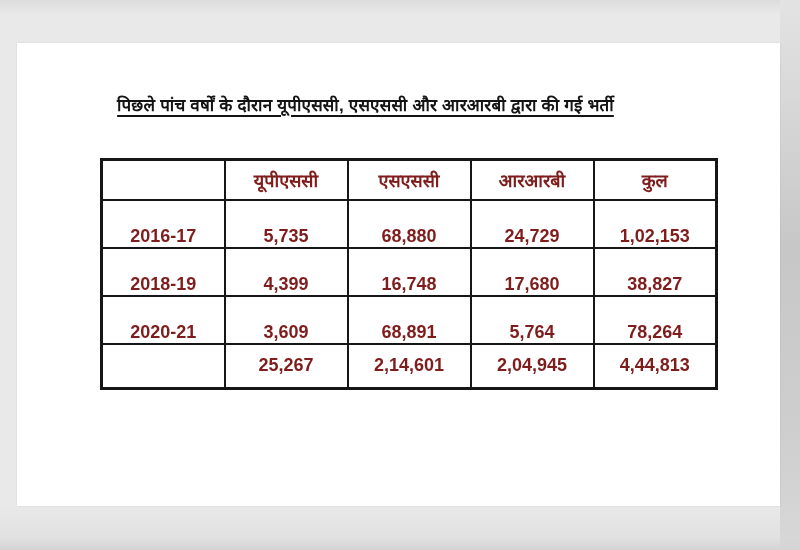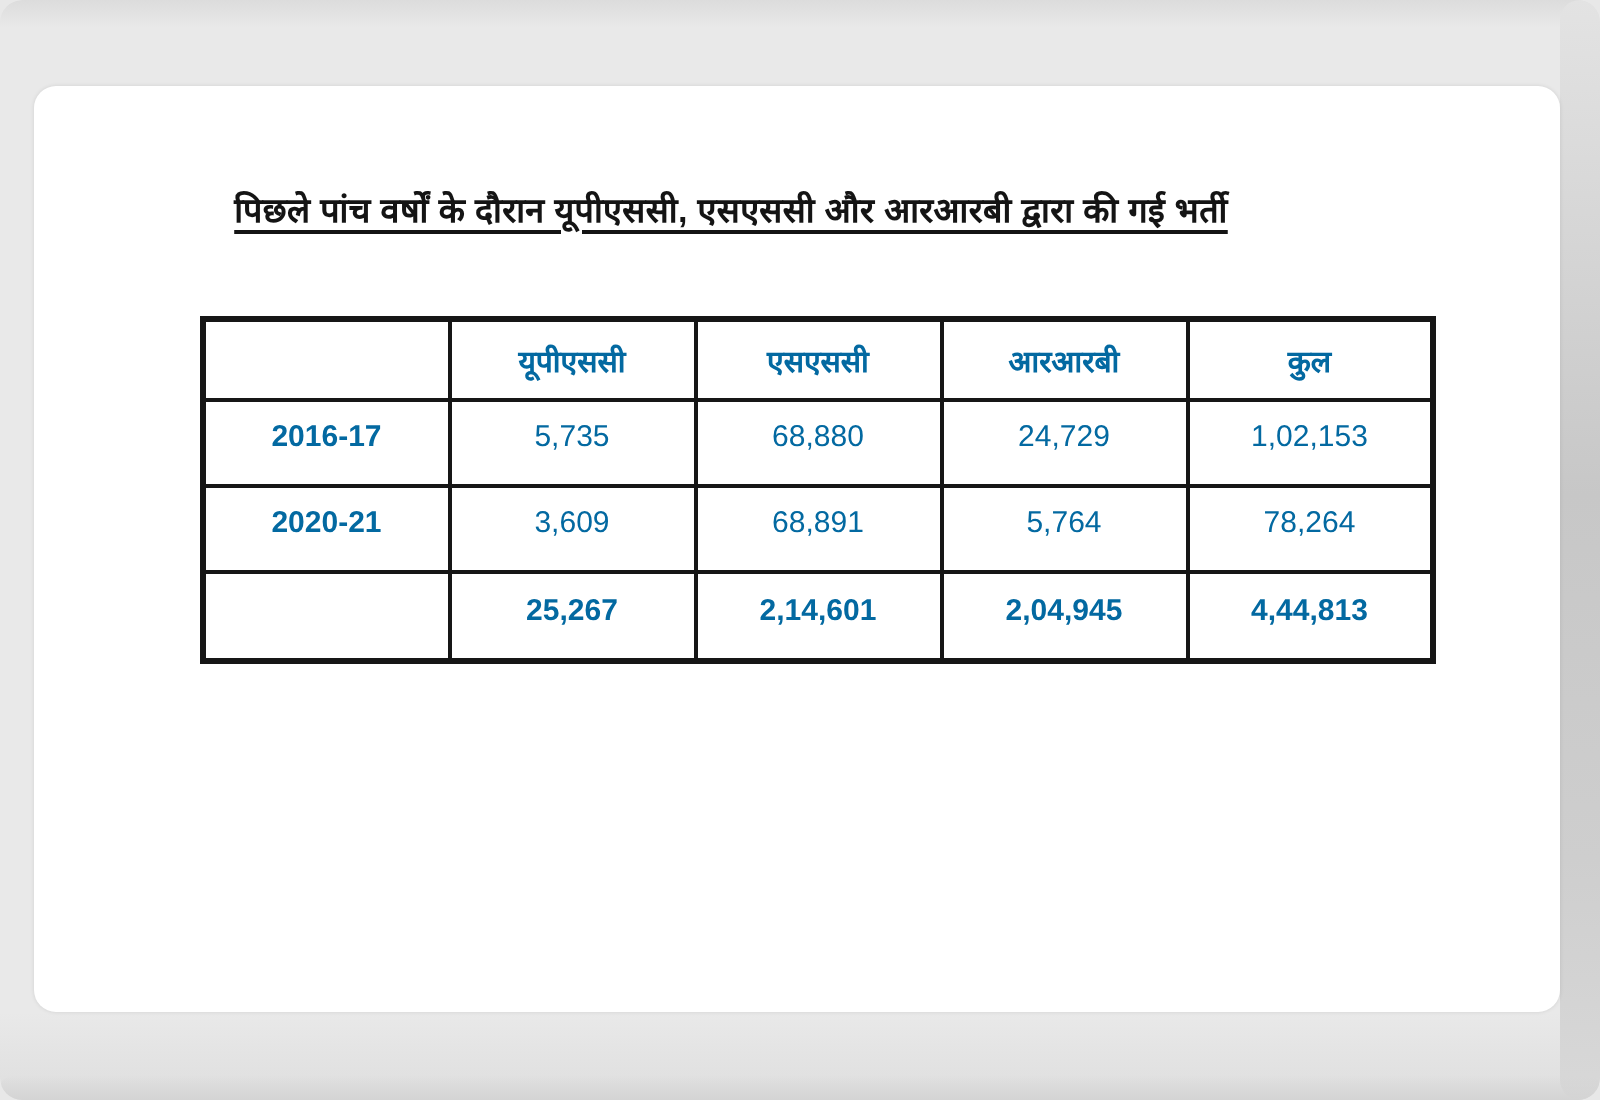--- a/index.html
+++ b/index.html
@@ -1,15 +1,15 @@
 <!DOCTYPE html>
 <html><head>
 <meta charset="utf-8">
 <style>
-  * { margin: 0; padding: 0; box-sizing: border-box; border-radius: 11px; }
+  * { margin: 0; padding: 0; box-sizing: border-box; }
   html, body { width: 800px; height: 550px; overflow: hidden; }
   body {
     font-family: "Liberation Sans", "DejaVu Sans", sans-serif;
     background: #e8e8e8;
   }
   .canvas {
     position: relative;
     width: 800px;
     height: 550px;
     background: linear-gradient(180deg, #dcdcdc 0px, #e9e9e9 14px, #e9e9e9 92%, #dedede 100%);
@@ -52,37 +52,37 @@
   }
   table.data {
     width: 100%;
     border-collapse: collapse;
     table-layout: fixed;
     border: 3px solid #161616;
   }
   table.data td, table.data th {
     border: 2px solid #161616;
     text-align: center;
-    color: #0369a1;
-    font-size: 15px;
+    color: #7f1d1d;
+    font-size: 18px;
     overflow: hidden;
     white-space: nowrap;
   }
   tr.hdr th {
     height: 40px;
     font-weight: bold;
     vertical-align: middle;
   }
   tr.datarow td {
     height: 43px;
     vertical-align: top;
-    padding-top: 9px;
+    padding-top: 25px;
   }
   tr.datarow td.year { font-weight: bold; }
-  tr.datarow td.num  { font-weight: normal; }
+  tr.datarow td.num  { font-weight: bold; }
   tr.totalsrow td {
     height: 45px;
     vertical-align: top;
     padding-top: 10px;
     font-weight: bold;
   }
 </style>
 </head>
 <body>
 
@@ -107,20 +107,27 @@
 
           <tr class="datarow">
             <td class="year">2016-17</td>
             <td class="num">5,735</td>
             <td class="num">68,880</td>
             <td class="num">24,729</td>
             <td class="num">1,02,153</td>
           </tr>
 
 
+          <tr class="datarow">
+            <td class="year">2018-19</td>
+            <td class="num">4,399</td>
+            <td class="num">16,748</td>
+            <td class="num">17,680</td>
+            <td class="num">38,827</td>
+          </tr>
 
 
           <tr class="datarow">
             <td class="year">2020-21</td>
             <td class="num">3,609</td>
             <td class="num">68,891</td>
             <td class="num">5,764</td>
             <td class="num">78,264</td>
           </tr>
 

